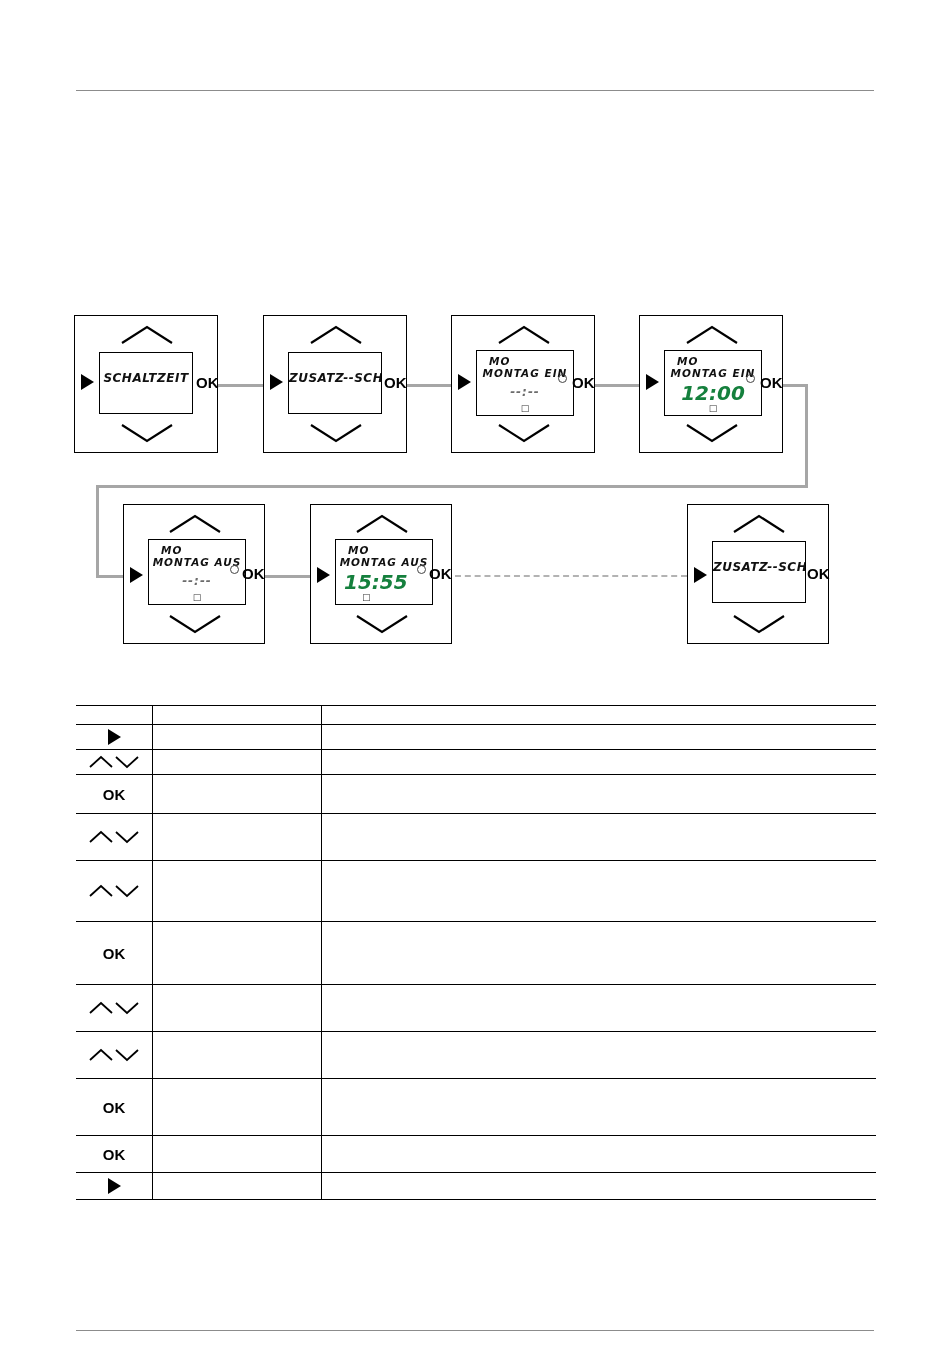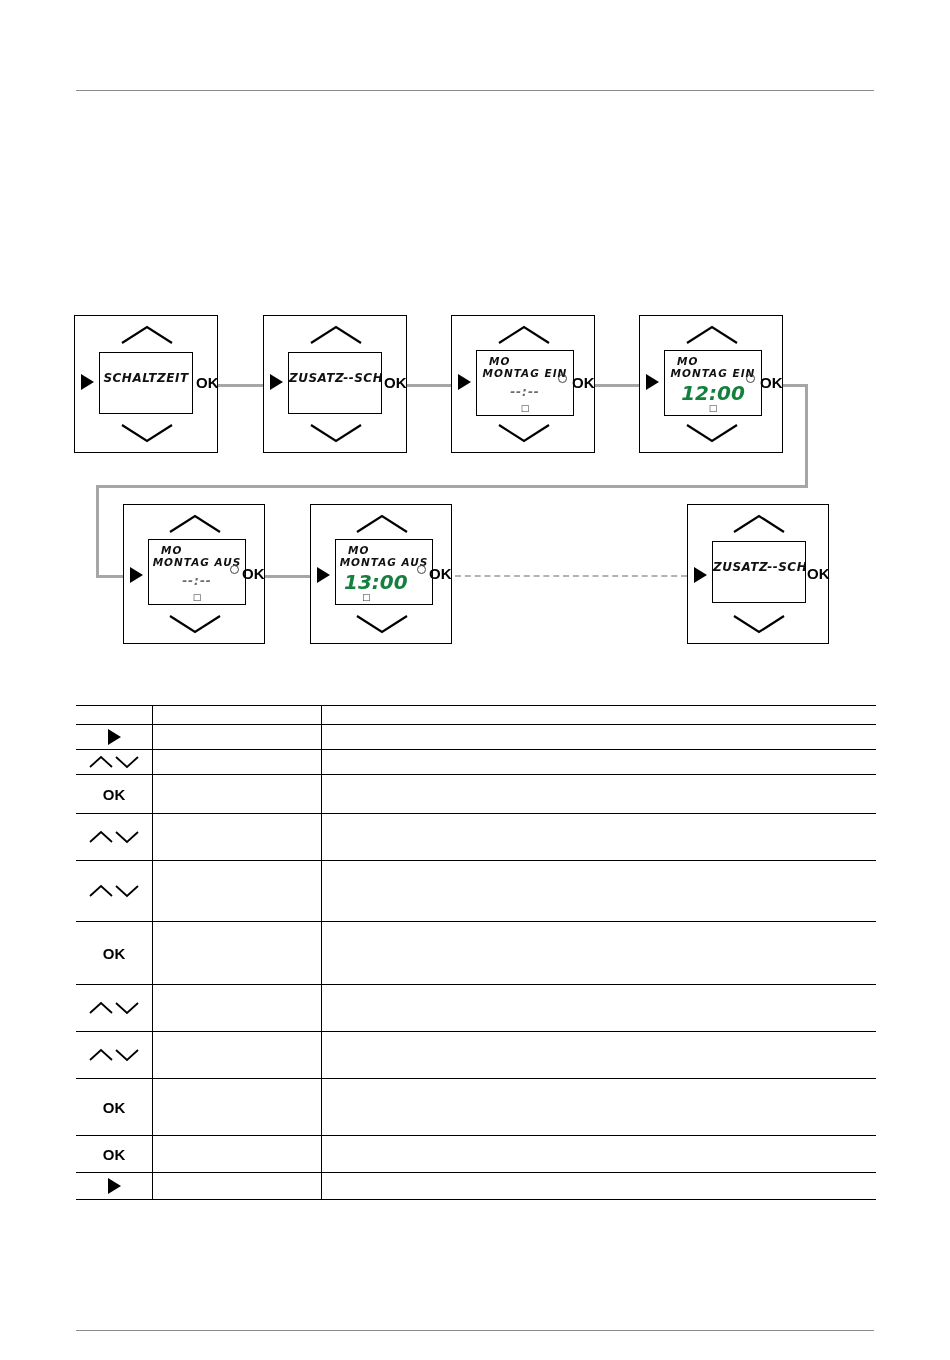--- a/index.html
+++ b/index.html
@@ -294,21 +294,21 @@
       </svg>
       <svg class="chev" style="left:43px; top:108px;" width="56" height="22" viewBox="0 0 56 22">
         <polyline points="3,3 28,19 53,3" fill="none" stroke="#000" stroke-width="2.2"></polyline>
       </svg>
       <svg class="play" style="left:4px; top:60px;" width="16" height="20" viewBox="0 0 16 20">
         <polygon points="2,2 15,10 2,18" fill="#000"></polygon>
       </svg>
       <div class="screen" style="left:24px; top:34px; width:98px; height:66px;">
         <div class="lcd small" style="top:4px; text-align:left; padding-left:12px;">MO</div>
         <div class="lcd small" style="top:16px;">MONTAG  AUS</div>
-        <div class="lcd time" style="top:30px; text-align:left; padding-left:8px;">13:00</div>
+        <div class="lcd time" style="top:30px; text-align:left; padding-left:8px;">15:55</div>
         <div class="clockdot" style="right:6px; top:25px;"></div>
         <div class="lcd footglyph" style="top:52px; text-align:left; padding-left:26px;">□</div>
       </div>
     </div>
     <div class="ok" style="left:429px; top:566px;">OK</div>
 
     <div class="device" style="left:687px; top:504px; width:142px; height:140px;">
       <svg class="chev" style="left:43px; top:8px;" width="56" height="22" viewBox="0 0 56 22">
         <polyline points="3,19 28,3 53,19" fill="none" stroke="#000" stroke-width="2.2"></polyline>
       </svg>

